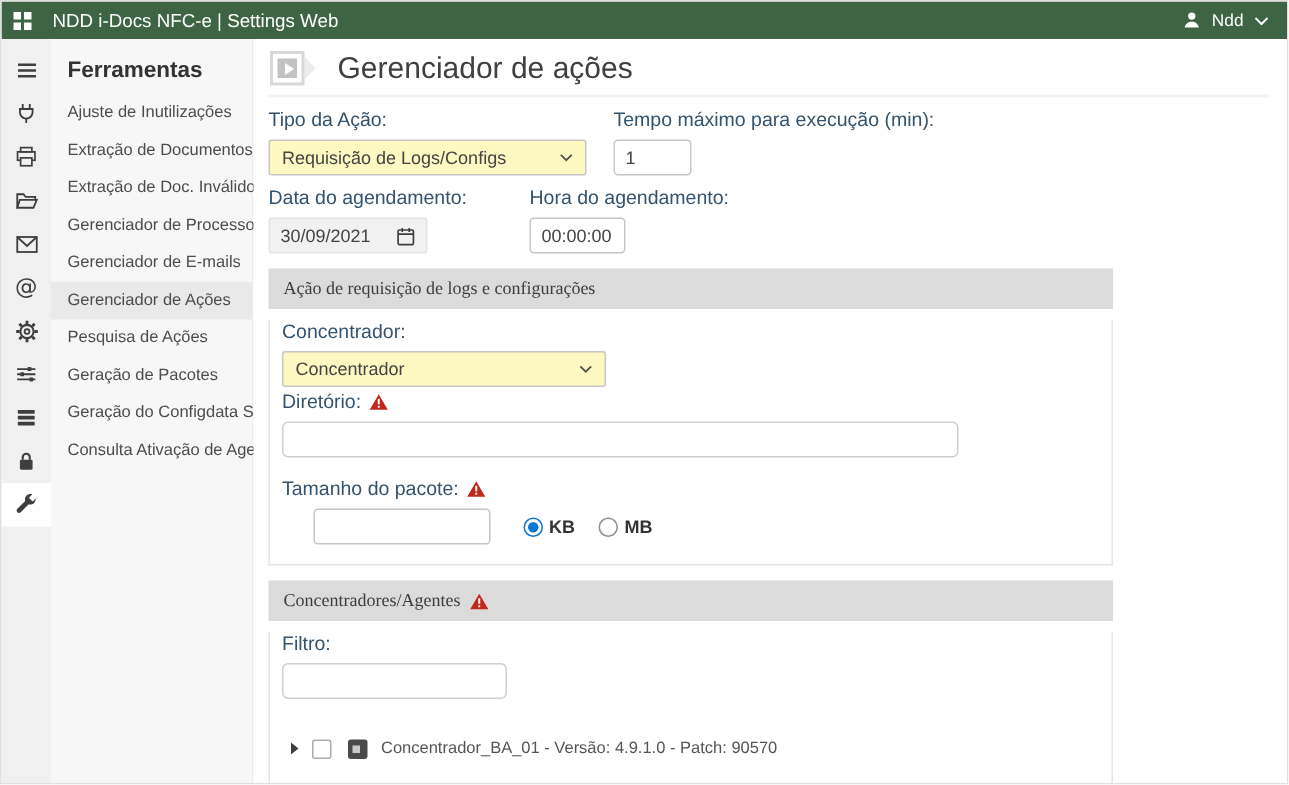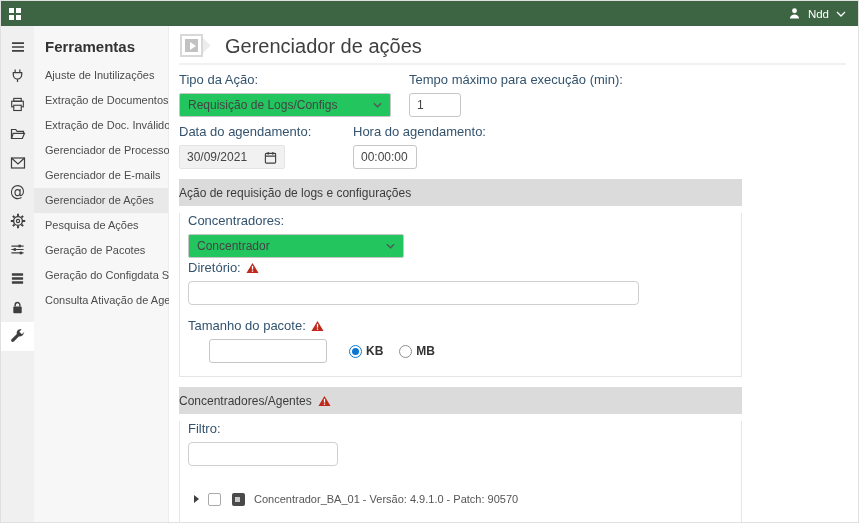--- a/index.html
+++ b/index.html
@@ -43,36 +43,36 @@
   .divider { border-bottom:2px solid #f1f1f1; margin-top:3px; }
 
   
   .form { width:563px; font-size:12px; }
   .label { font-weight:normal; color:#33536e; font-size:13px; margin:7px 0 6px; display:flex; align-items:center; gap:5px; }
   .grid-row { display:flex; }
   .col-tipo { width:212px; flex:none; }
   .col-tempo { margin-left:18px; }
   .col-data { width:174px; flex:none; }
 
-  .select-box { height:24px; border:1px solid #c6c6c6; border-radius:2px; background:#22c55e; display:flex; align-items:center; justify-content:space-between; padding:0 8px; color:#444; cursor:pointer; }
+  .select-box { height:24px; border:1px solid #c6c6c6; border-radius:2px; background:#fef9c3; display:flex; align-items:center; justify-content:space-between; padding:0 8px; color:#444; cursor:pointer; }
   .sel-tipo { width:212px; }
   .sel-ident { width:216px; }
 
   .tinput { height:24px; border:1px solid #c6c6c6; border-radius:3px; padding:0 7px; font-size:12px; color:#444; font-family:"Liberation Sans", sans-serif; background:#fff; outline:none; }
   .in-tempo { width:52px; }
   .in-hora { width:64px; }
   .in-dir { width:451px; border-color:#cfcfcf; border-radius:4px; }
   .in-tam { width:118px; }
   .in-filtro { width:150px; border-color:#cfcfcf; border-radius:4px; }
 
   .date-box { width:106px; height:24px; background:#f1f1f1; border:1px solid #e4e4e4; border-radius:2px; display:flex; align-items:center; justify-content:space-between; padding:0 7px; color:#444; cursor:pointer; }
 
   
   .section { margin-top:10px; }
-  .section-header { height:27px; background:#dbdbdb; display:flex; align-items:center; gap:6px; padding:0 0; color:#3c3c3c; font-size:12px; }
+  .section-header { height:27px; background:#dbdbdb; display:flex; align-items:center; gap:6px; padding:0 10px; color:#3c3c3c; font-size:12px;font-family:Liberation Serif, serif; }
   .section-body { border:1px solid #e6e6e6; border-top:none; padding:0 10px 13px 8px; }
 
   .tam-row { display:flex; align-items:center;padding-left:21px; }
   .radios { display:flex; align-items:center; gap:16px; margin-left:22px; }
   .radio-opt { display:flex; align-items:center; gap:4px; cursor:pointer; }
   .radio { width:13px; height:13px; border-radius:50%; border:1px solid #8f8f8f; background:#fff; position:relative; flex:none; }
   .radio.sel { border-color:#0b76d1; }
   .radio.sel::after { content:''; position:absolute; left:2px; top:2px; width:7px; height:7px; border-radius:50%; background:#0b76d1; }
   .radio-label { font-weight:bold; color:#333; font-size:12px; }
 
@@ -90,20 +90,21 @@
 <div class="app">
 
   <header class="topbar">
     <div class="topbar-left">
       <div class="waffle">
         <span></span>
           <span></span>
           <span></span>
           <span></span>
       </div>
+      <span class="topbar-title">NDD i-Docs NFC-e | Settings Web</span>
     </div>
     <div class="topbar-right">
       <svg width="13" height="13" viewBox="0 0 16 16" fill="#fff">
           <circle cx="8" cy="4.6" r="3"></circle>
           <path d="M2.2 14c.6-3.2 3-4.8 5.8-4.8s5.2 1.6 5.8 4.8z"></path>
         </svg>
       <span class="topbar-user">Ndd</span>
       <svg width="10" height="6" viewBox="0 0 10 6" fill="none" stroke="#fff" stroke-width="1.3">
           <path d="M1 1l4 4 4-4"></path>
         </svg>
@@ -244,21 +245,21 @@
             <div class="label">Hora do agendamento:</div>
             <input class="tinput in-hora" value="00:00:00" style="">
           </div>
         </div>
 
         <section class="section">
           <div class="section-header">
             <span>Ação de requisição de logs e configurações</span>
           </div>
           <div class="section-body">
-            <div class="label">Concentradores:</div>
+            <div class="label">Concentrador:</div>
             <div class="select-box sel-ident">
               <span>Concentrador</span>
               <svg width="9" height="6" viewBox="0 0 10 6" fill="none" stroke="#555" stroke-width="1.4">
                   <path d="M1 1l4 4 4-4"></path>
                 </svg>
             </div>
 
             <div class="label" style="margin-top:2px;">
               <span>Diretório:</span>
               <svg width="13" height="12" viewBox="0 0 14 12">

